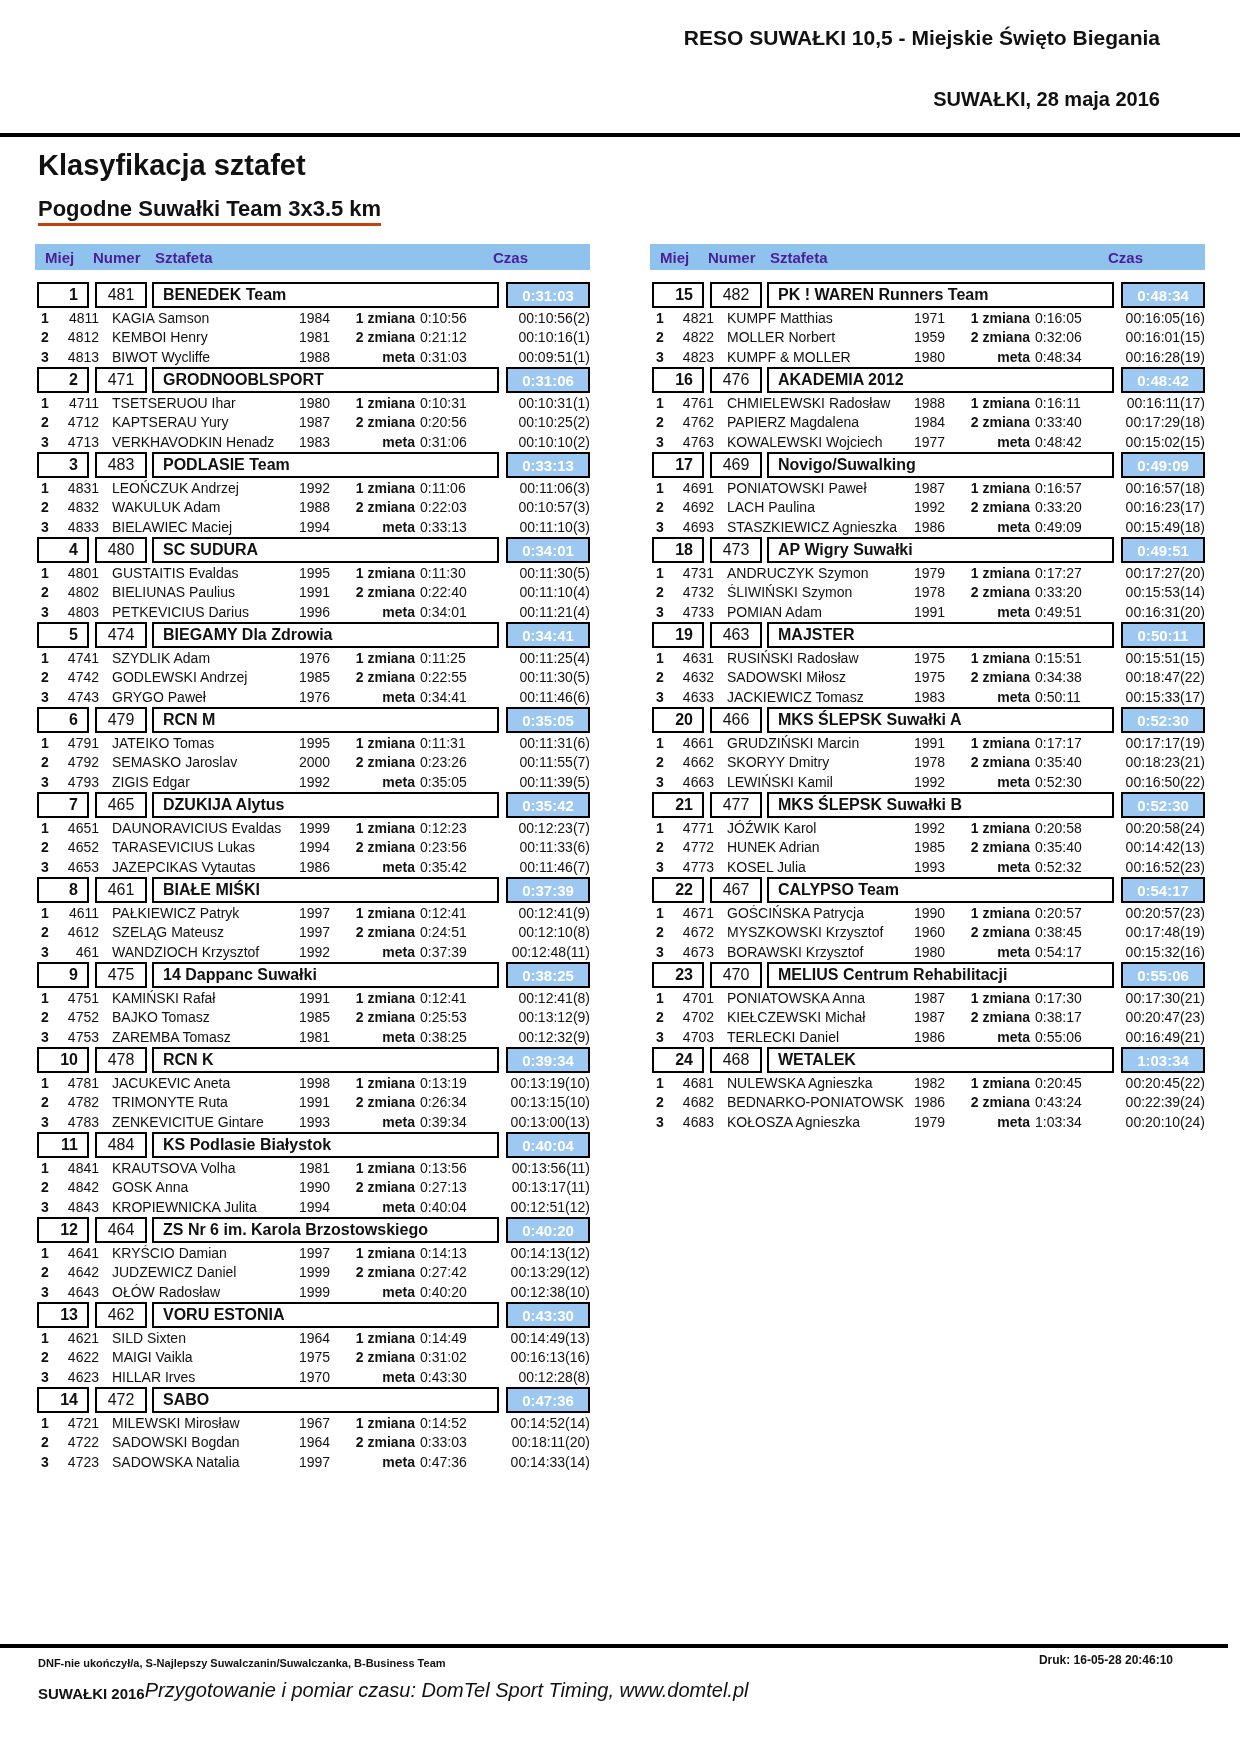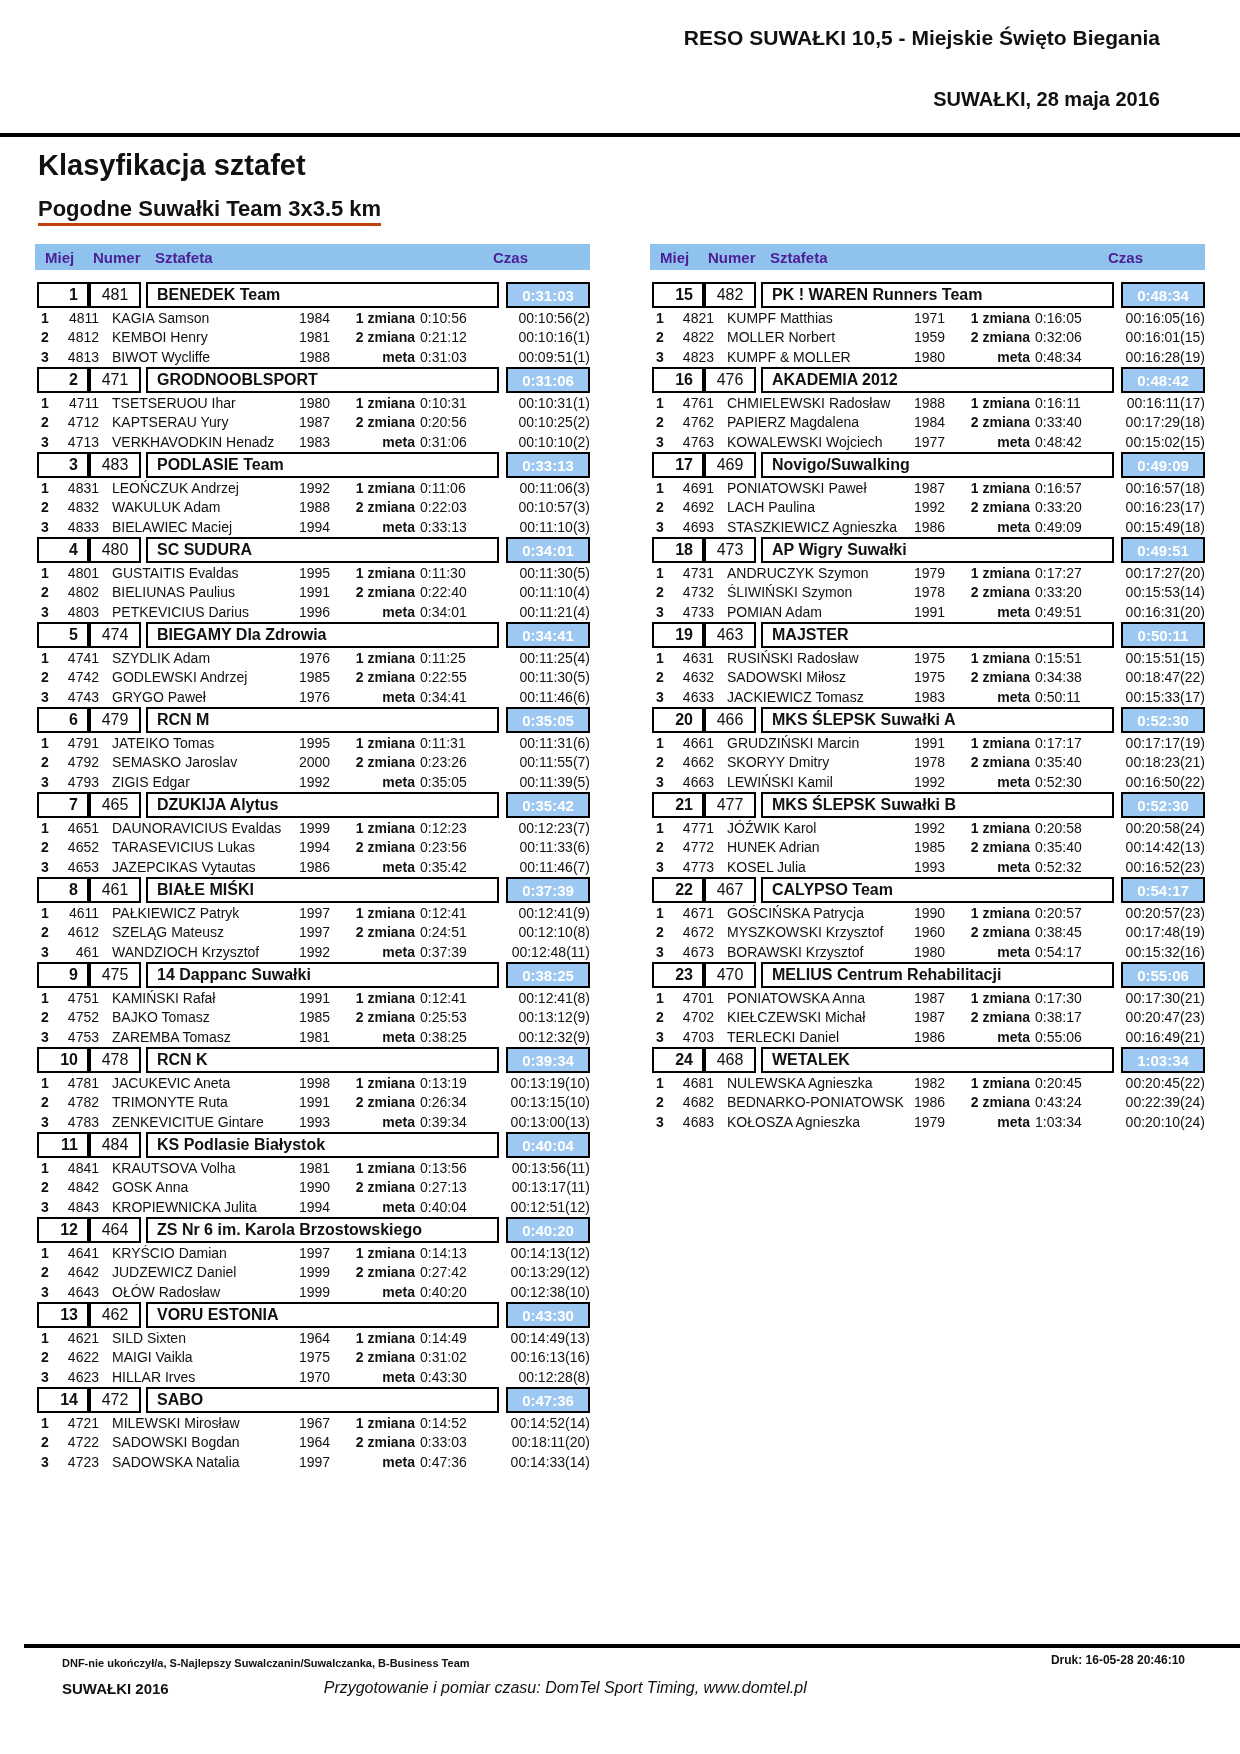--- a/index.html
+++ b/index.html
@@ -29,44 +29,44 @@
   .col-header-bar .h-sztafeta { flex: 1; }
   .col-header-bar .h-czas { margin-right: 52px; }
   .teams { margin-top: 12px; }
   .team { height: 85px; }
   .team-header { display: flex; height: 26px; }
   .team-header .box {
     border: 2px solid #000; background: #fff; display: flex; align-items: center;
   }
   .t-rank { width: 52px; justify-content: flex-end; padding-right: 9px;
             font-weight: bold; font-size: 16px; margin-left: 2px; }
-  .t-number { width: 52px; justify-content: center; font-size: 16px; margin-left: 0; }
+  .t-number { width: 52px; justify-content: center; font-size: 16px; margin-left: 6px; }
   .t-name { flex: 1; padding-left: 9px; font-weight: bold; font-size: 16px;
             margin-left: 5px; white-space: nowrap; overflow: hidden; }
   .t-time {
     width: 84px; margin-left: 7px; border: 2px solid #000; background: #9dc8f2;
     color: #ffffff; font-weight: bold; font-size: 15px;
     display: flex; align-items: center; justify-content: center;
   }
   .runner { display: flex; align-items: center; height: 19.5px; font-size: 14px; white-space: nowrap; }
   .r-leg { width: 18px; padding-left: 6px; font-weight: bold; }
   .r-bib { width: 46px; text-align: right; }
   .r-name { flex: 1; margin-left: 13px; overflow: hidden; }
   .r-year { width: 42px; }
   .r-label { width: 74px; text-align: right; font-weight: bold; }
   .r-cum { width: 58px; margin-left: 5px; }
   .r-split { width: 112px; text-align: right; }
-  .footer { position: absolute; left: 0; right: 0; top: 1644px; padding-left: 24px; }
+  .footer { position: absolute; left: 0; right: 12px; top: 1644px; }
   .footer-rule { border-bottom: 4px solid #000; }
   .footer-row1 { display: flex; align-items: flex-start; padding: 5px 35px 0 38px; }
   .footer-note { font-size: 11px; font-weight: bold; padding-top: 4px; }
   .print-stamp { margin-left: auto; margin-right: 20px; font-size: 12px; font-weight: bold; }
   .footer-row2 { display: flex; padding: 10px 35px 0 38px; align-items: flex-end; }
   .footer-event { font-size: 15px; font-weight: bold; }
-  .footer-timing { font-size: 16px; font-style: italic; margin-left: 155px; }
+  .footer-timing { font-size: 20px; font-style: italic; }
 </style>
 </head>
 <body>
 
 <div class="page-header">
   <div class="event-title">RESO SUWAŁKI 10,5 - Miejskie Święto Biegania</div>
   <div class="event-date">SUWAŁKI, 28 maja 2016</div>
 </div>
 <div class="top-rule"></div>
 

